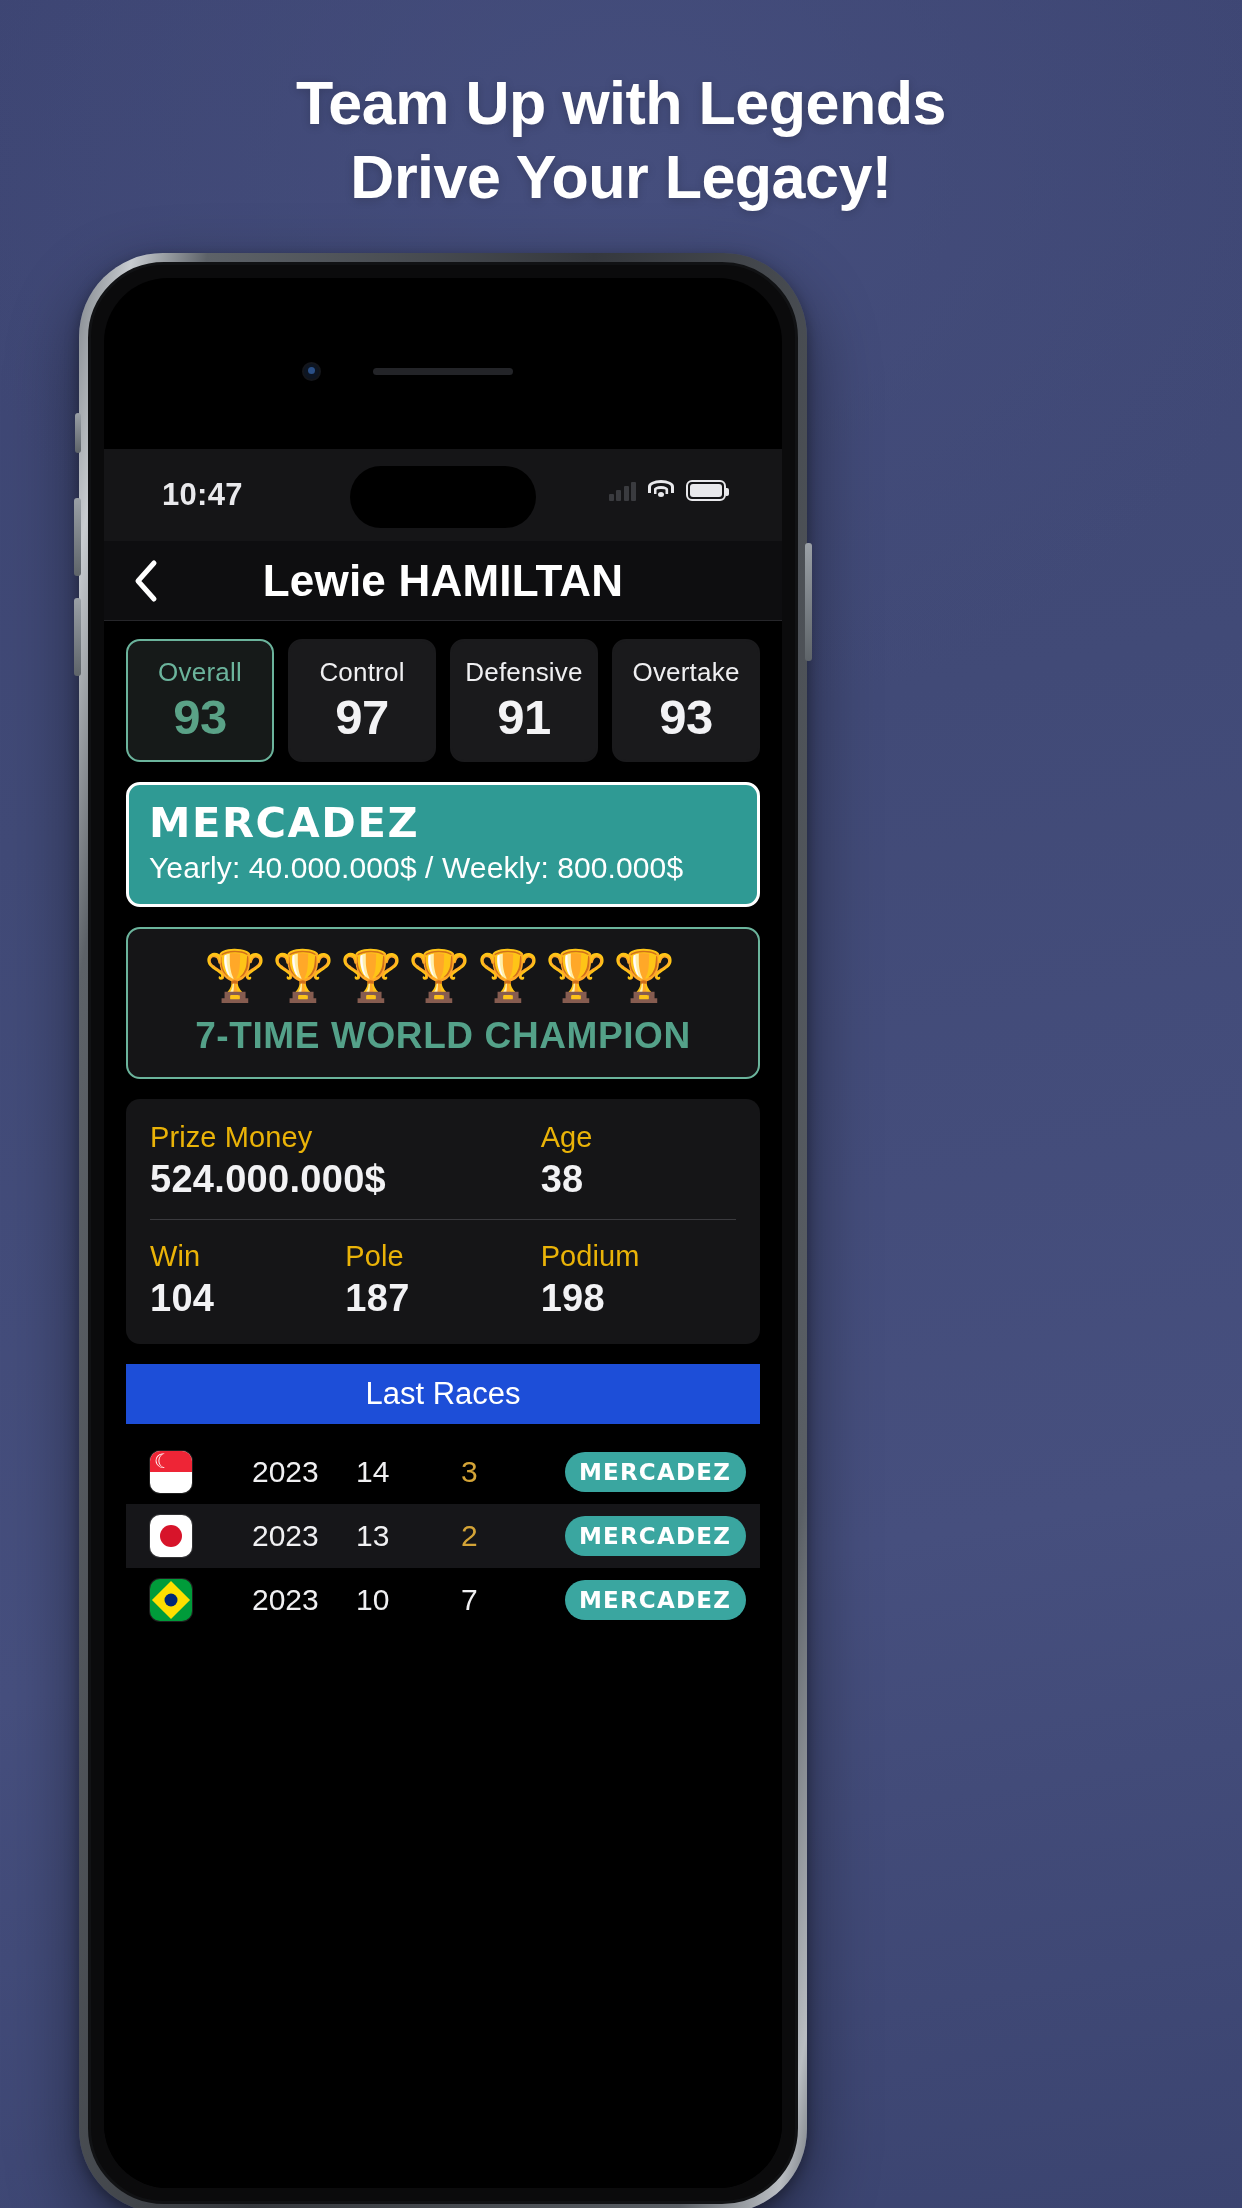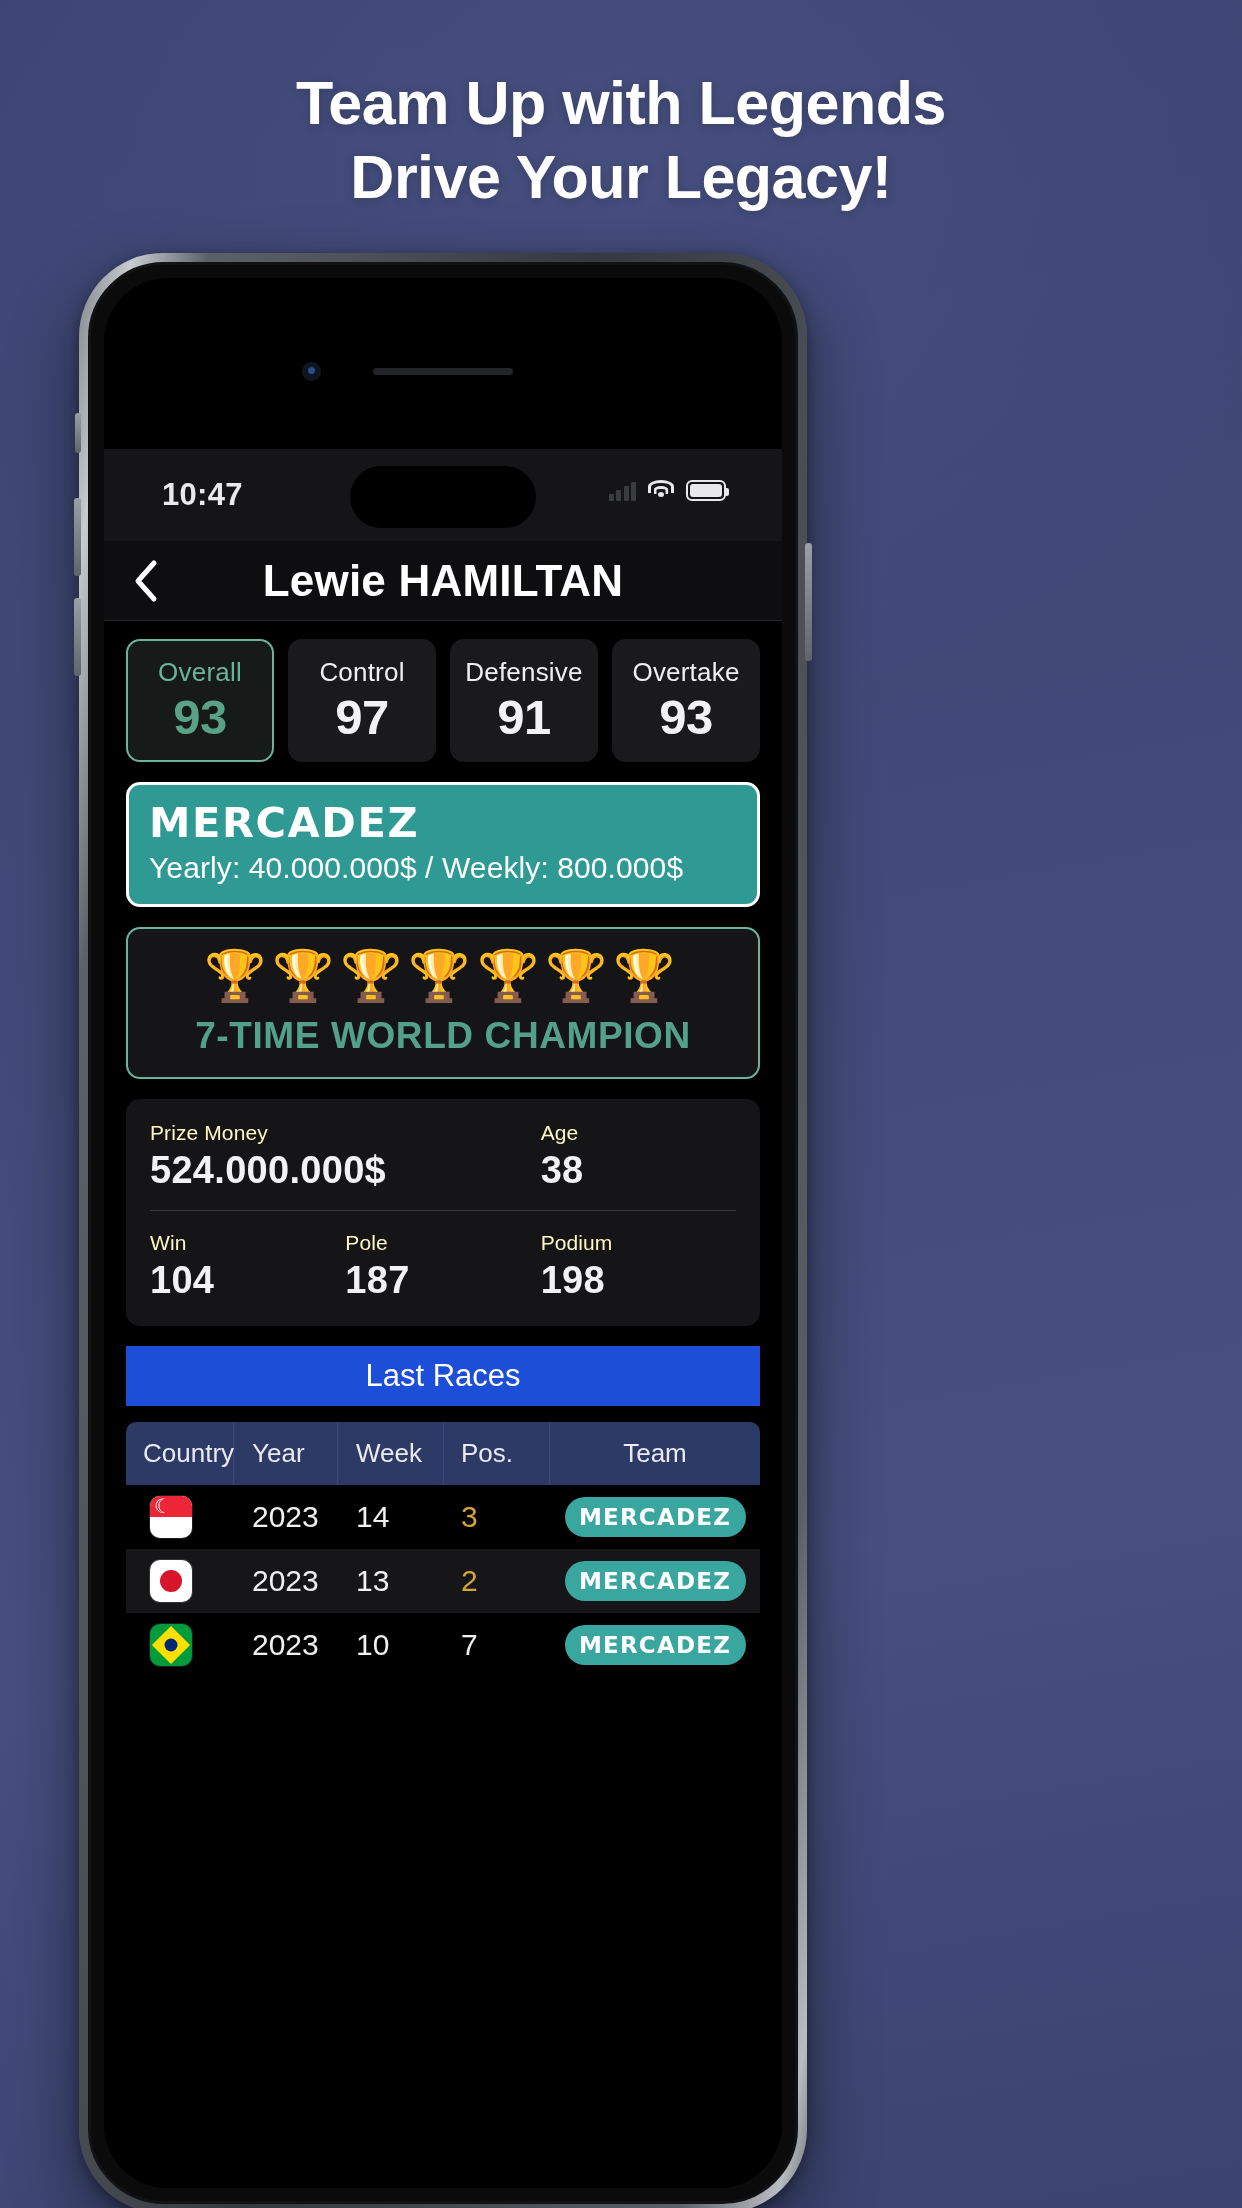--- a/index.html
+++ b/index.html
@@ -146,21 +146,21 @@
     margin-top:14px; font-size:37px; font-weight:bold; color:#54a189; letter-spacing:0.6px;
   }
 
   
   .info-card { margin-top:20px; border-radius:14px; background:#151517; padding:22px 24px 24px 24px; }
   .info-row { display:flex; }
   .info-row.first { padding-bottom:18px; border-bottom:1px solid #3a3a3e; }
   .info-row.second { padding-top:20px; }
   .info-cell { flex:1; }
   .info-cell.w-wide { flex:2; }
-  .info-label { font-size:21px; color:#fef9c3; letter-spacing:0.1px; }
+  .info-label { font-size:29px; color:#eab308; letter-spacing:0.1px; }
   .info-value { margin-top:4px; font-size:38px; font-weight:bold; color:#f2f2f4; letter-spacing:0.3px; }
 
   
   .last-races-btn {
     margin-top:20px; height:60px; border-radius:0; background:#1d4ed8;
     display:flex; align-items:center; justify-content:center;
     color:#ffffff; font-size:31px; cursor:pointer;
   }
 
   .table { margin-top:16px; border-radius:10px 10px 0 0; overflow:hidden; }
@@ -309,27 +309,20 @@
                 <div class="info-cell">
                   <div class="info-label">Podium</div>
                   <div class="info-value">198</div>
                 </div>
               </div>
             </div>
 
             <div class="last-races-btn">Last Races</div>
 
             <div class="table">
-              <div class="thead">
-                <div class="th c-country">Country</div>
-                <div class="th c-year">Year</div>
-                <div class="th c-week">Week</div>
-                <div class="th c-pos">Pos.</div>
-                <div class="th c-team">Team</div>
-              </div>
 
               <div class="trow">
                 <div class="td c-country">
                   <div class="flag flag-sg"></div>
                 </div>
                 <div class="td c-year">2023</div>
                 <div class="td c-week">14</div>
                 <div class="td c-pos pos-medal">3</div>
                 <div class="td c-team">
                   <div class="team-chip">MERCADEZ</div>

